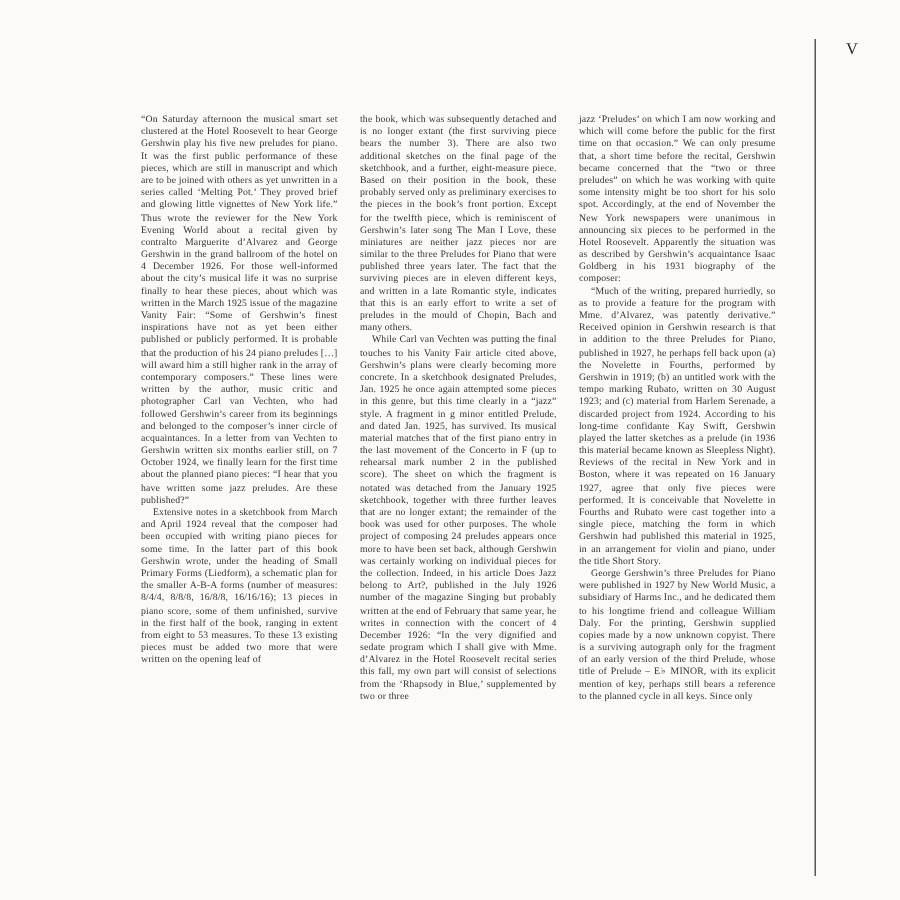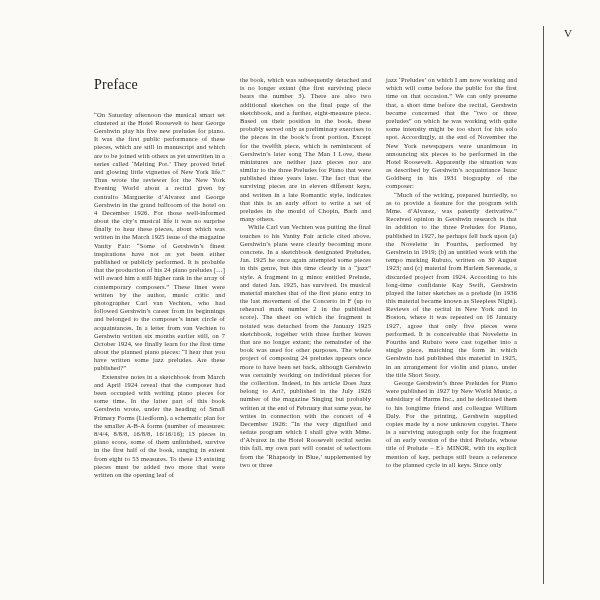--- a/index.html
+++ b/index.html
@@ -64,21 +64,20 @@
 
 <div class="page">
 
   <div class="margin-rule"></div>
 
   <div class="page-number">V</div>
 
   <div class="content">
 
     <div class="col">
-      <h1 class="preface-heading">Preface</h1>
       <p>“On Saturday afternoon the musical smart set clustered at the Hotel Roosevelt to hear George Gershwin play his five new preludes for piano. It was the first public performance of these pieces, which are still in manuscript and which are to be joined with others as yet unwritten in a series called ‘Melting Pot.’ They proved brief and glowing little vignettes of New York life.” Thus wrote the reviewer for the New York Evening World about a recital given by contralto Marguerite d’Alvarez and George Gershwin in the grand ballroom of the hotel on 4 December 1926. For those well-informed about the city’s musical life it was no surprise finally to hear these pieces, about which was written in the March 1925 issue of the magazine Vanity Fair: “Some of Gershwin’s finest inspirations have not as yet been either published or publicly performed. It is probable that the production of his 24 piano preludes […] will award him a still higher rank in the array of contemporary composers.” These lines were written by the author, music critic and photographer Carl van Vechten, who had followed Gershwin’s career from its beginnings and belonged to the composer’s inner circle of acquaintances. In a letter from van Vechten to Gershwin written six months earlier still, on 7 October 1924, we finally learn for the first time about the planned piano pieces: “I hear that you have written some jazz preludes. Are these published?”</p>
       <p class="indent">Extensive notes in a sketchbook from March and April 1924 reveal that the composer had been occupied with writing piano pieces for some time. In the latter part of this book Gershwin wrote, under the heading of Small Primary Forms (Liedform), a schematic plan for the smaller A-B-A forms (number of measures: 8/4/4, 8/8/8, 16/8/8, 16/16/16); 13 pieces in piano score, some of them unfinished, survive in the first half of the book, ranging in extent from eight to 53 measures. To these 13 existing pieces must be added two more that were written on the opening leaf of</p>
     </div>
 
     <div class="col">
       <p>the book, which was subsequently detached and is no longer extant (the first surviving piece bears the number 3). There are also two additional sketches on the final page of the sketchbook, and a further, eight-measure piece. Based on their position in the book, these probably served only as preliminary exercises to the pieces in the book’s front portion. Except for the twelfth piece, which is reminiscent of Gershwin’s later song The Man I Love, these miniatures are neither jazz pieces nor are similar to the three Preludes for Piano that were published three years later. The fact that the surviving pieces are in eleven different keys, and written in a late Romantic style, indicates that this is an early effort to write a set of preludes in the mould of Chopin, Bach and many others.</p>
       <p class="indent">While Carl van Vechten was putting the final touches to his Vanity Fair article cited above, Gershwin’s plans were clearly becoming more concrete. In a sketchbook designated Preludes, Jan. 1925 he once again attempted some pieces in this genre, but this time clearly in a “jazz” style. A fragment in g minor entitled Prelude, and dated Jan. 1925, has survived. Its musical material matches that of the first piano entry in the last movement of the Concerto in F (up to rehearsal mark number 2 in the published score). The sheet on which the fragment is notated was detached from the January 1925 sketchbook, together with three further leaves that are no longer extant; the remainder of the book was used for other purposes. The whole project of composing 24 preludes appears once more to have been set back, although Gershwin was certainly working on individual pieces for the collection. Indeed, in his article Does Jazz belong to Art?, published in the July 1926 number of the magazine Singing but probably written at the end of February that same year, he writes in connection with the concert of 4 December 1926: “In the very dignified and sedate program which I shall give with Mme. d’Alvarez in the Hotel Roosevelt recital series this fall, my own part will consist of selections from the ‘Rhapsody in Blue,’ supplemented by two or three</p>
     </div>
 
     <div class="col">

